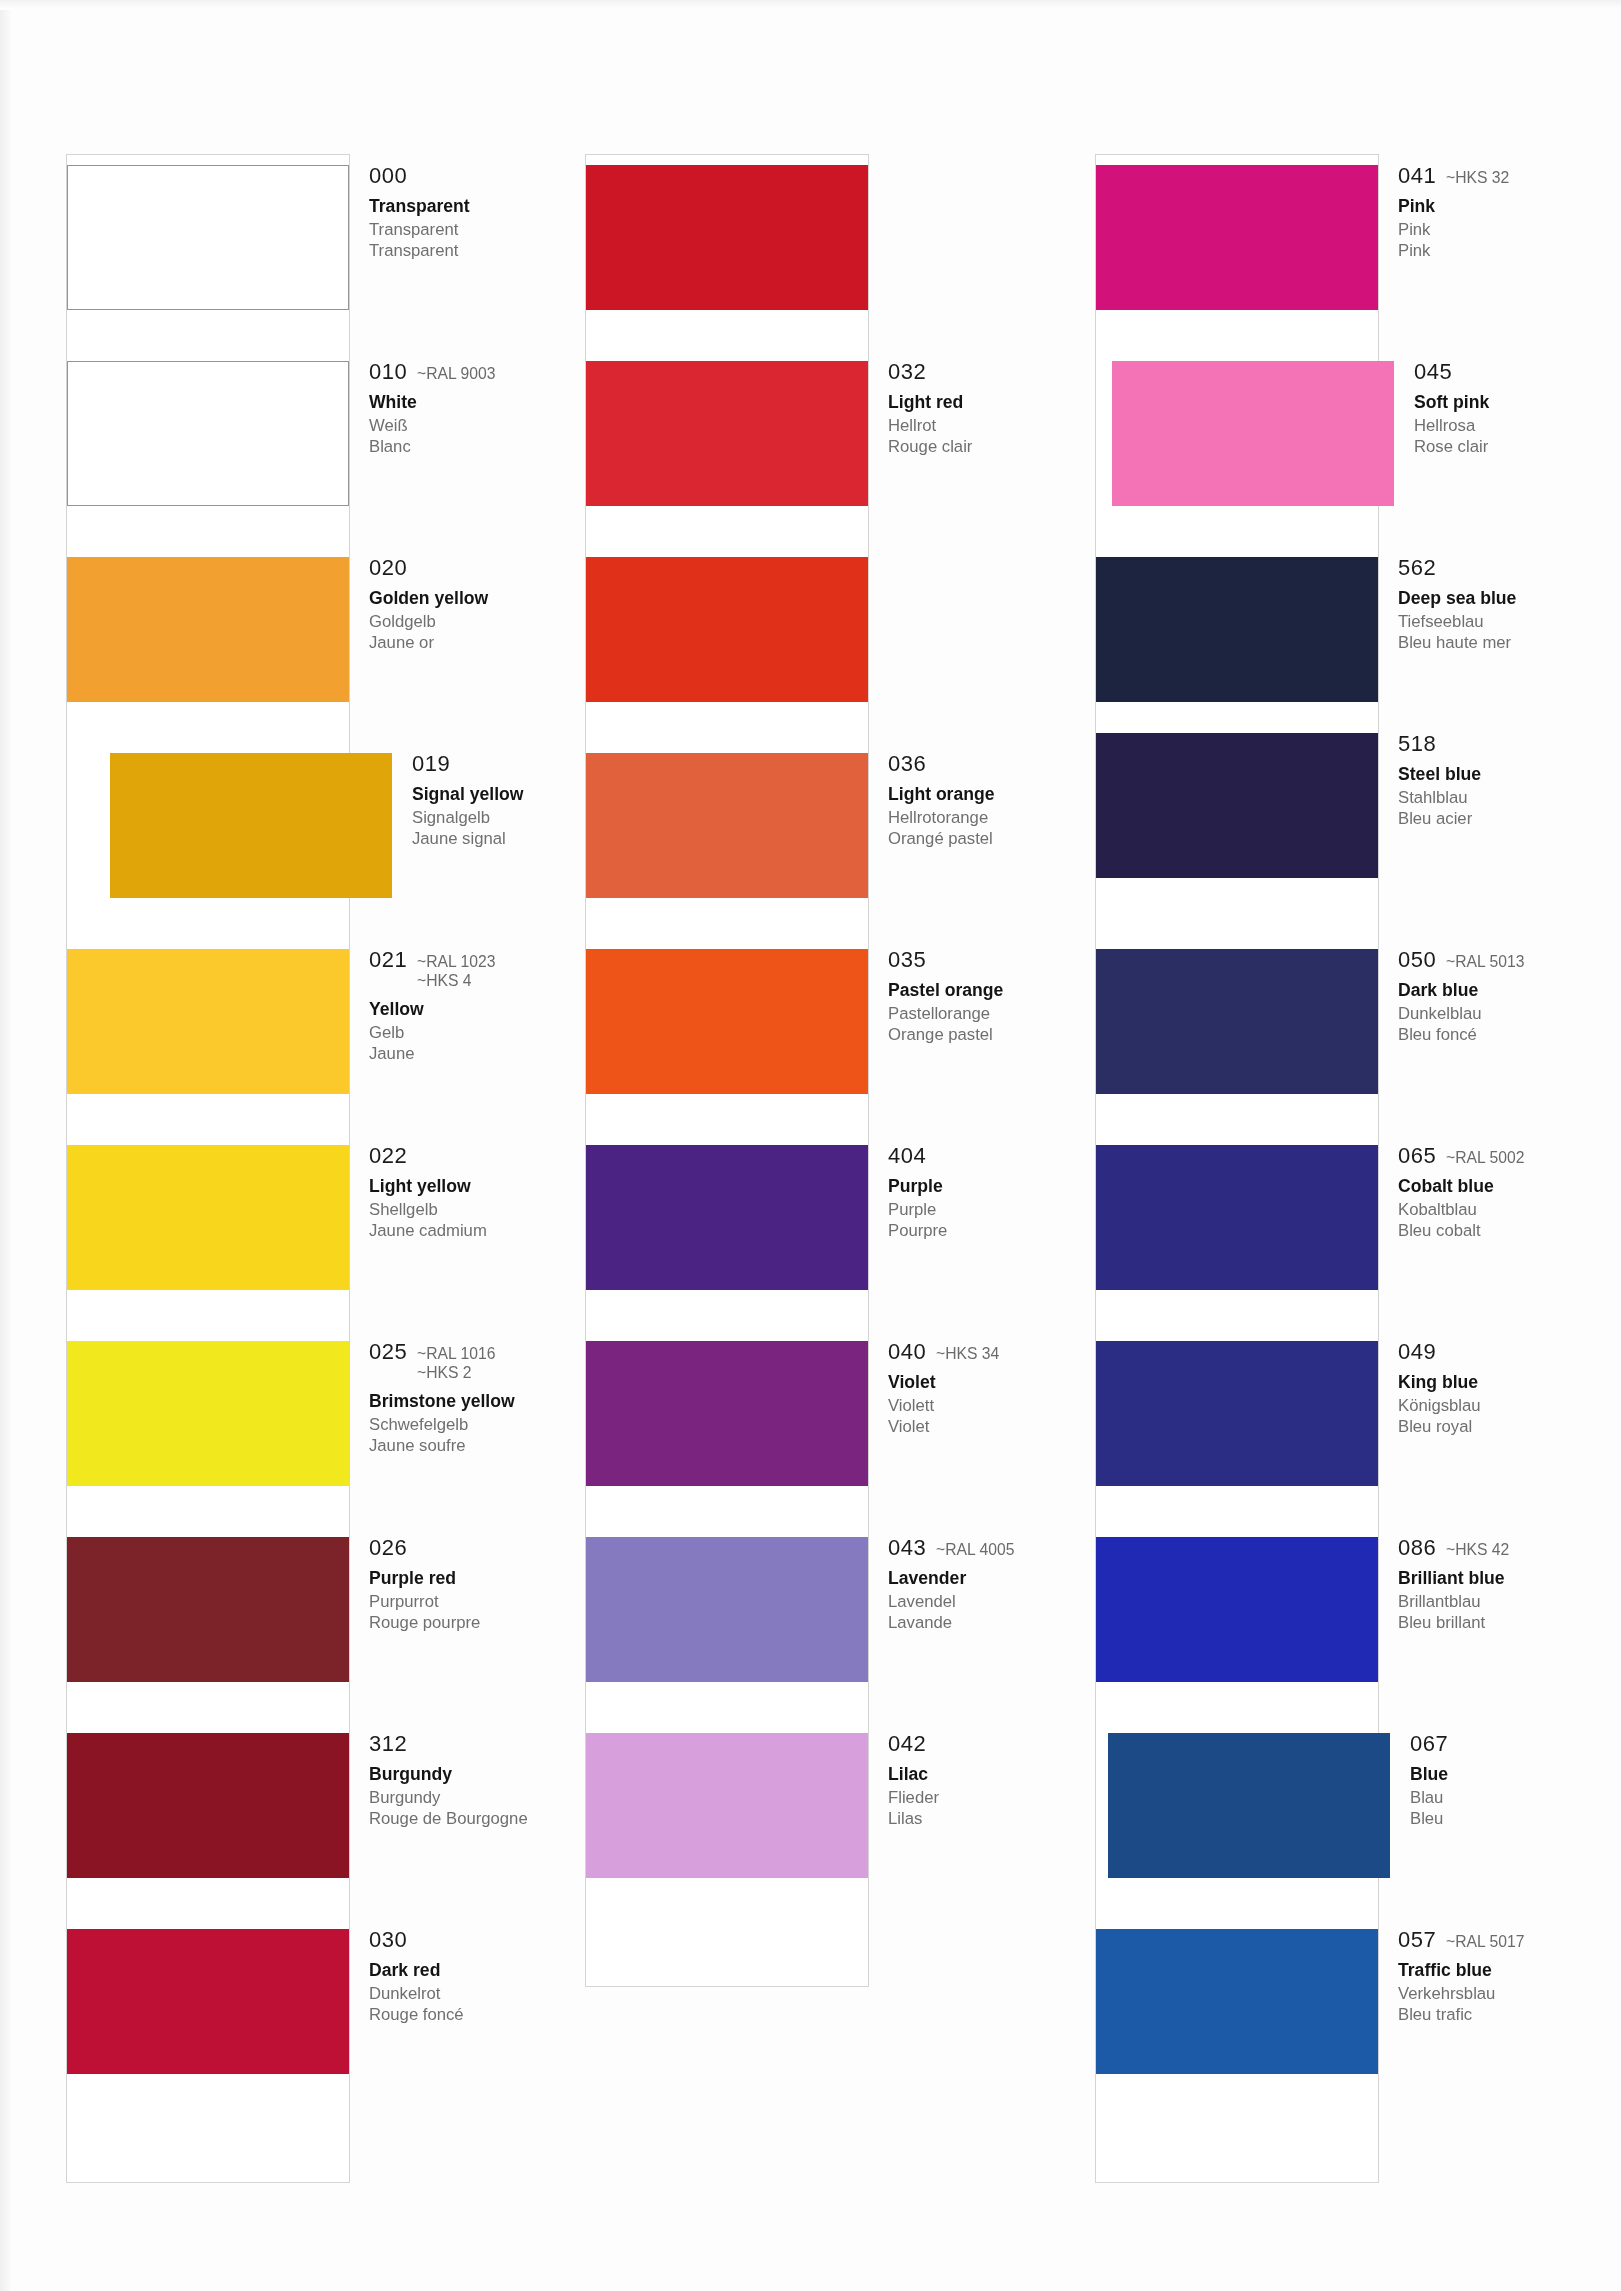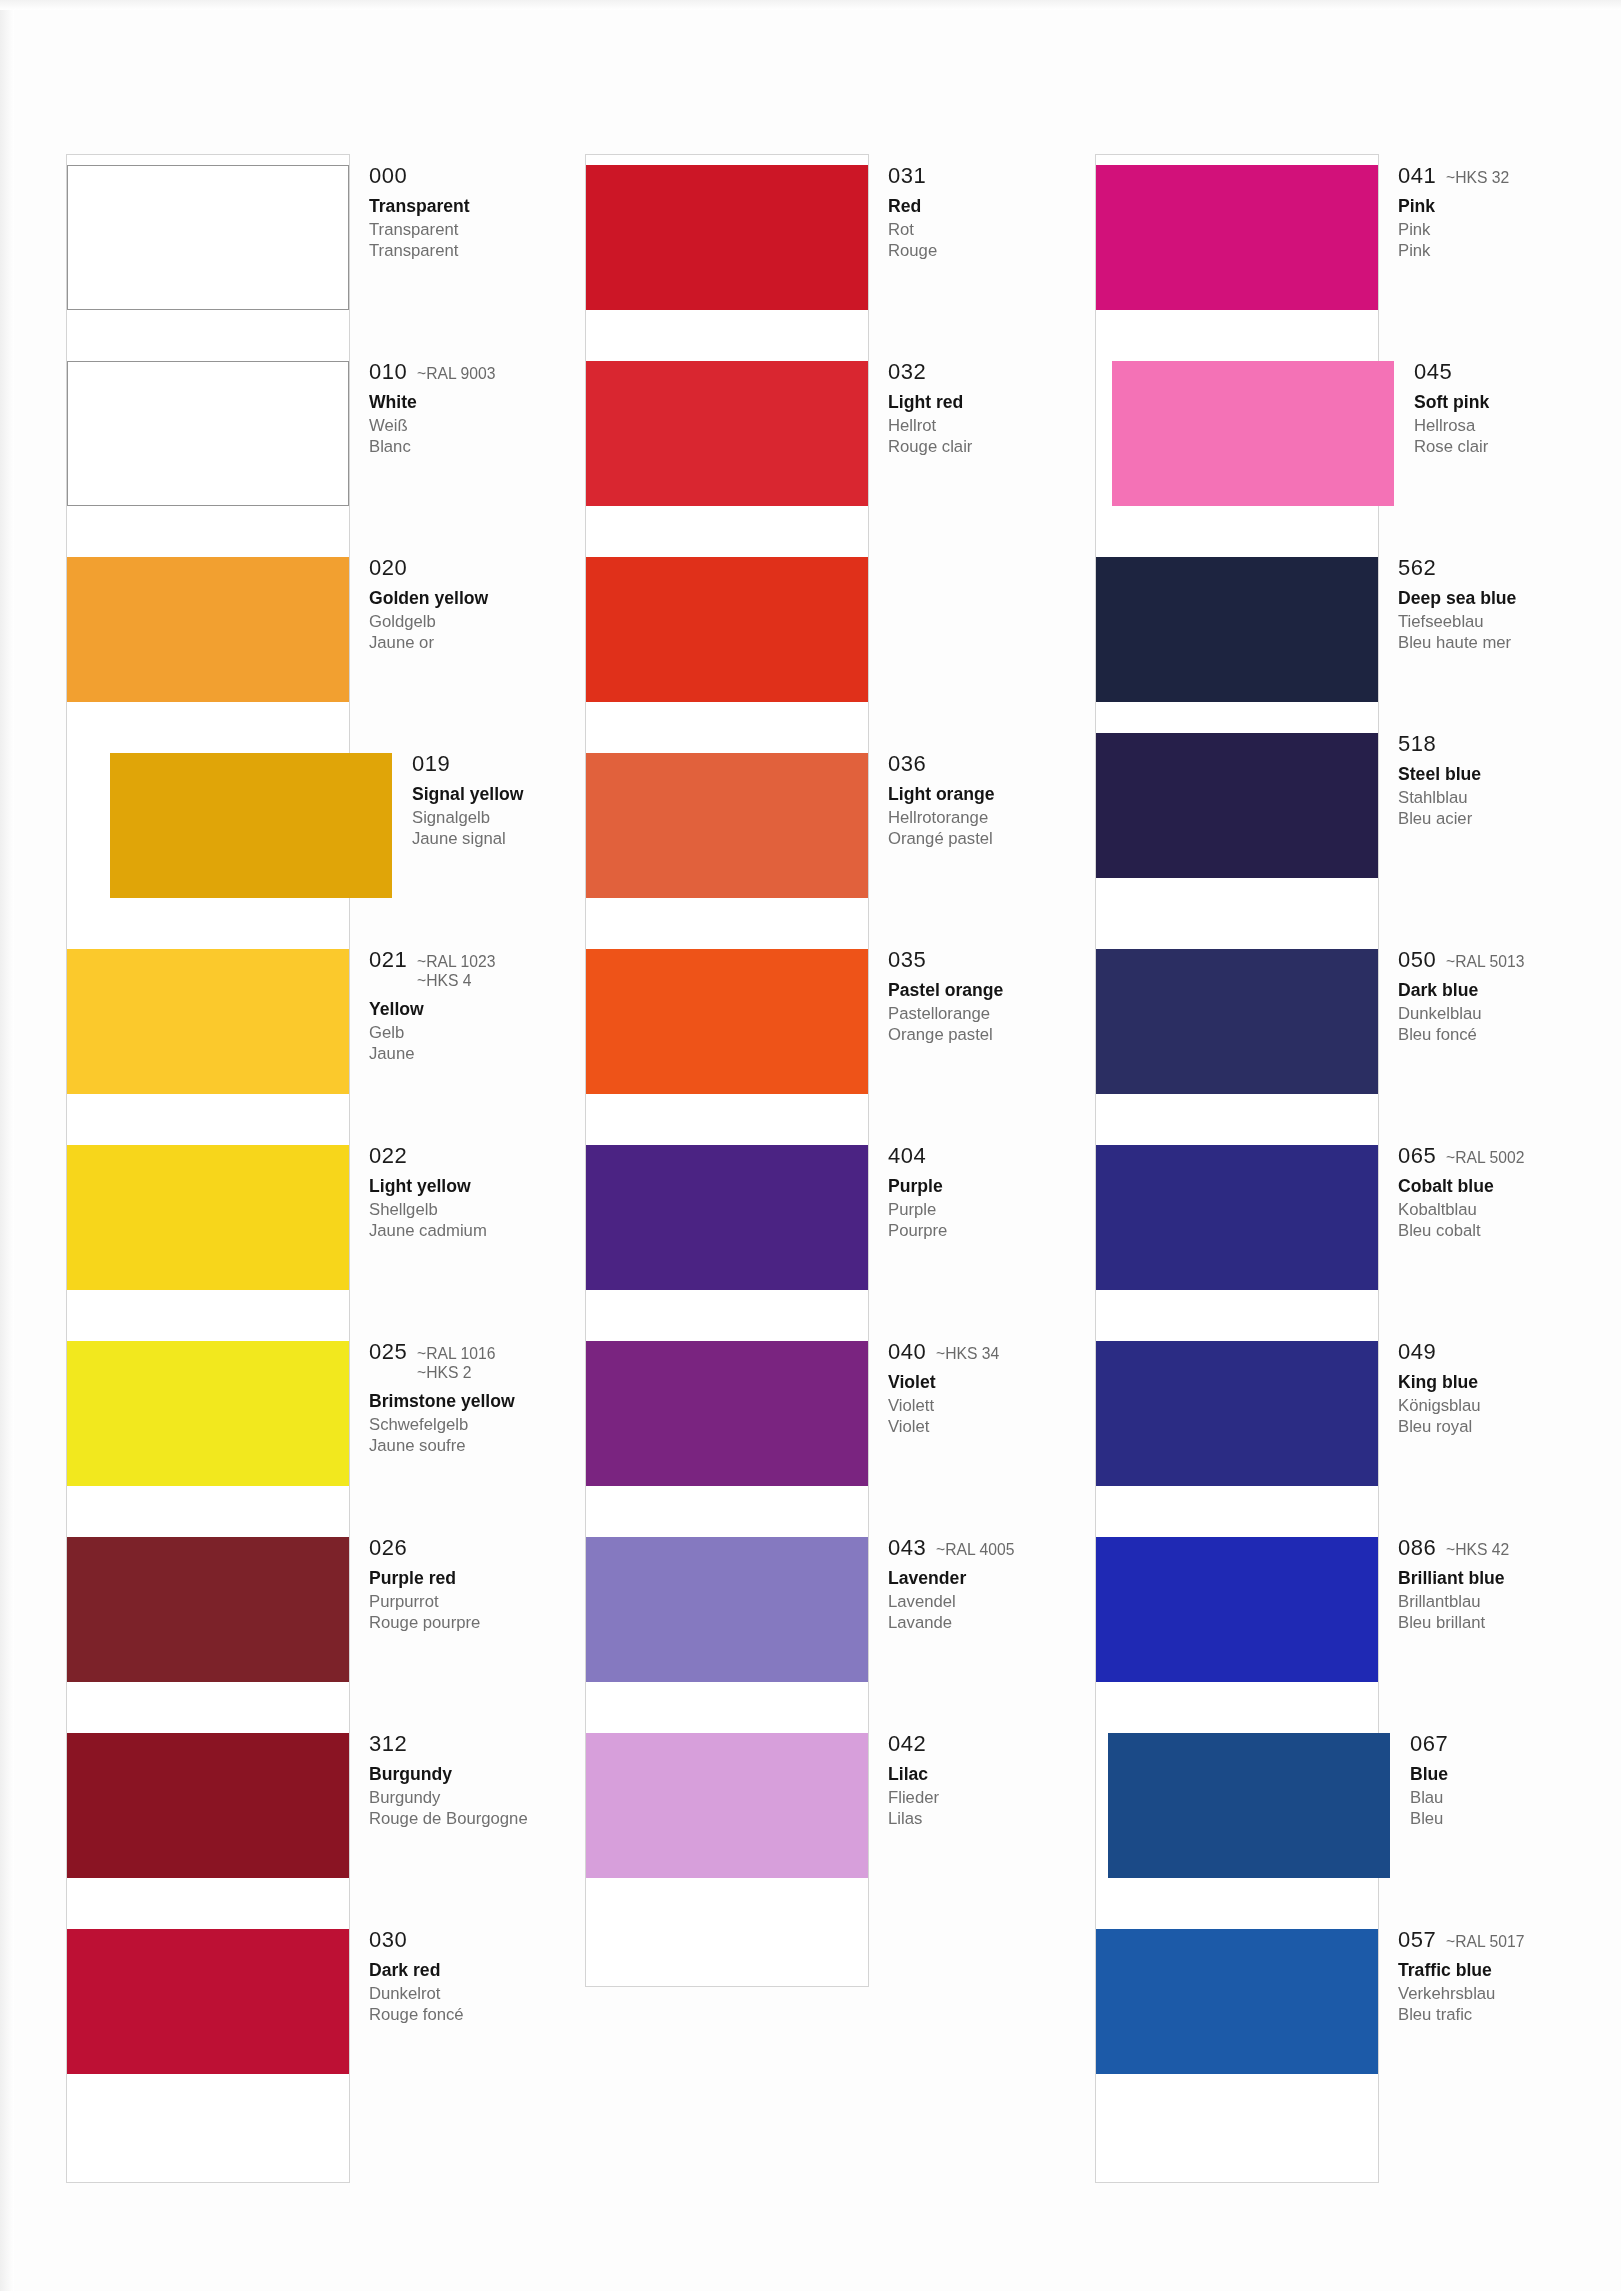--- a/index.html
+++ b/index.html
@@ -258,28 +258,20 @@
             <div class="name-en">Dark red</div>
             <div class="name-de">Dunkelrot</div>
             <div class="name-fr">Rouge foncé</div>
           </div>
         </div>
       </div>
       <div class="column col-1">
         <div class="strip" style="height: 1831px; top: -9.8px;"></div>
         <div class="entry" style="position: absolute; left: 0px; top: 0px; width: 510px; height: 196px;">
           <div class="chip" style="height: 145px; background: rgb(204, 22, 38);"></div>
-          <div class="meta">
-            <div class="code-row">
-              <div class="code">031</div>
-            </div>
-            <div class="name-en">Red</div>
-            <div class="name-de">Rot</div>
-            <div class="name-fr">Rouge</div>
-          </div>
         </div>
         <div class="entry" style="position: absolute; left: 0px; top: 196px; width: 510px; height: 196px;">
           <div class="chip" style="height: 145px; background: rgb(217, 38, 48);"></div>
           <div class="meta">
             <div class="code-row">
               <div class="code">032</div>
             </div>
             <div class="name-en">Light red</div>
             <div class="name-de">Hellrot</div>
             <div class="name-fr">Rouge clair</div>

